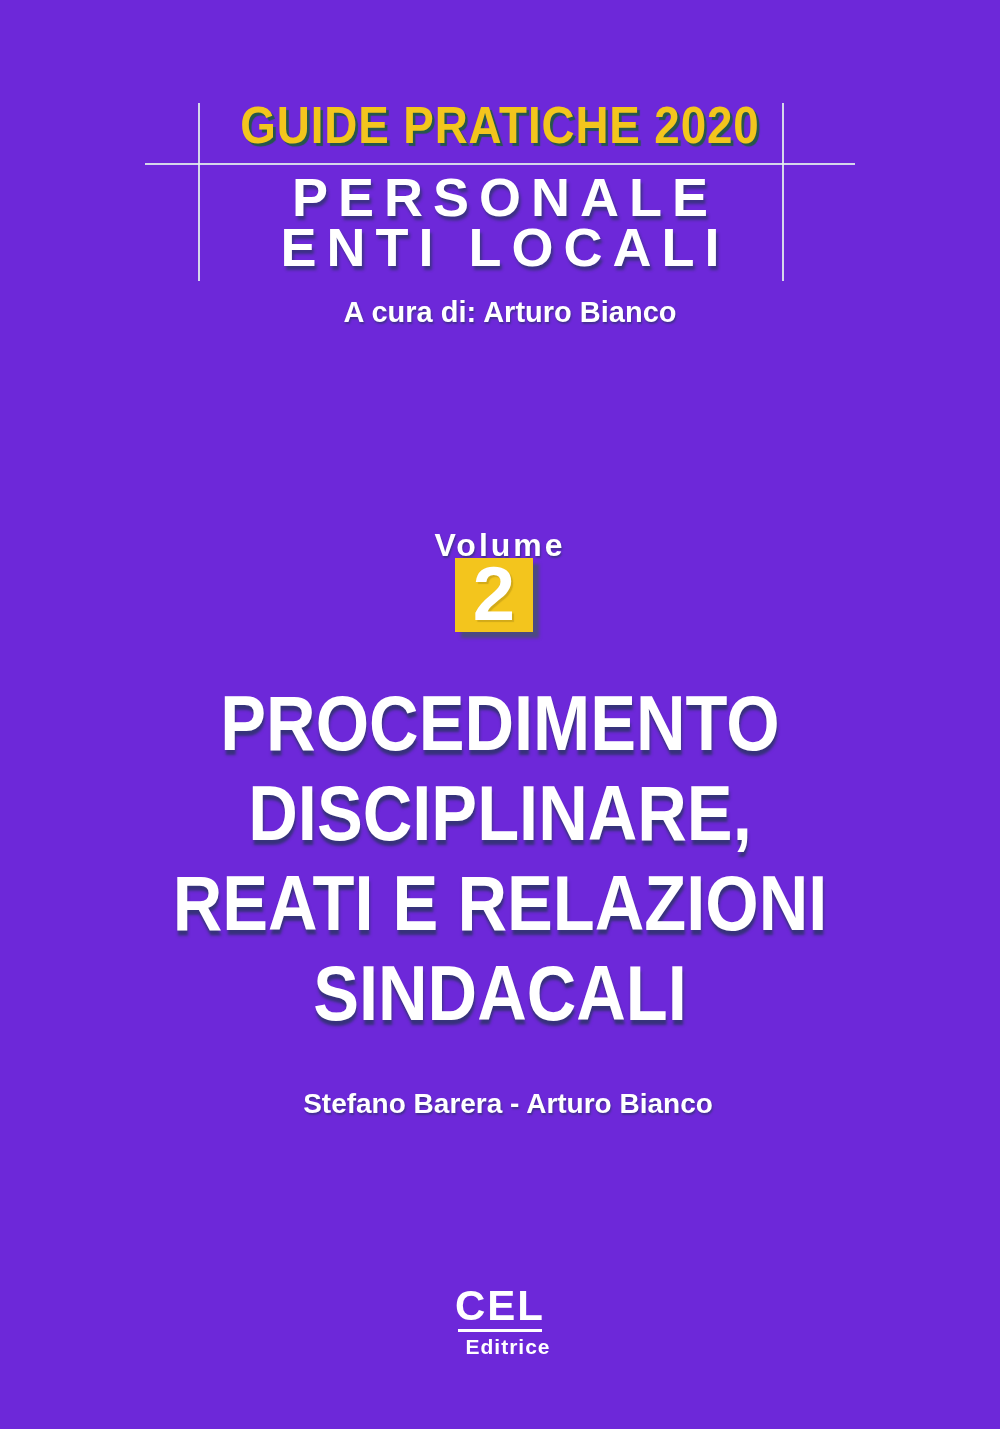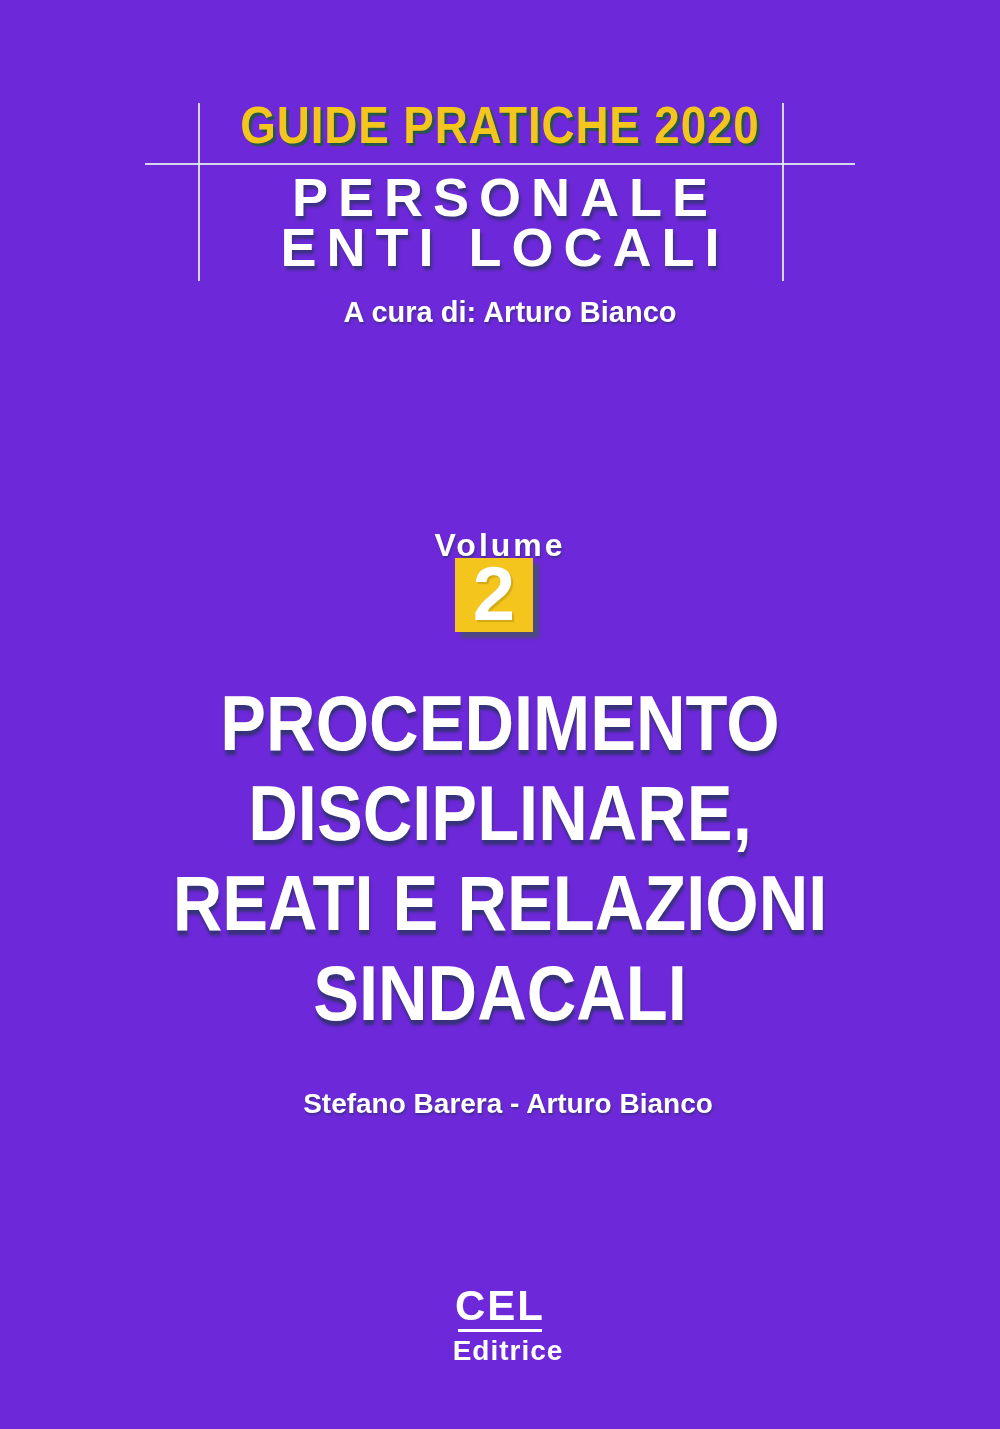--- a/index.html
+++ b/index.html
@@ -154,21 +154,21 @@
     line-height: 42px;
     color: #FFFFFF;
   }
   .cel-bar {
     width: 84px;
     height: 3px;
     margin: 2px auto 3px auto;
     background: #FFFFFF;
   }
   .cel-sub {
-    font-size: 28px;
+    font-size: 21px;
     font-weight: bold;
     letter-spacing: 1px;
     color: #FFFFFF;
     padding-left: 16px;
   }
 </style>
 </head>
 <body>
 
 <div class="cover">

